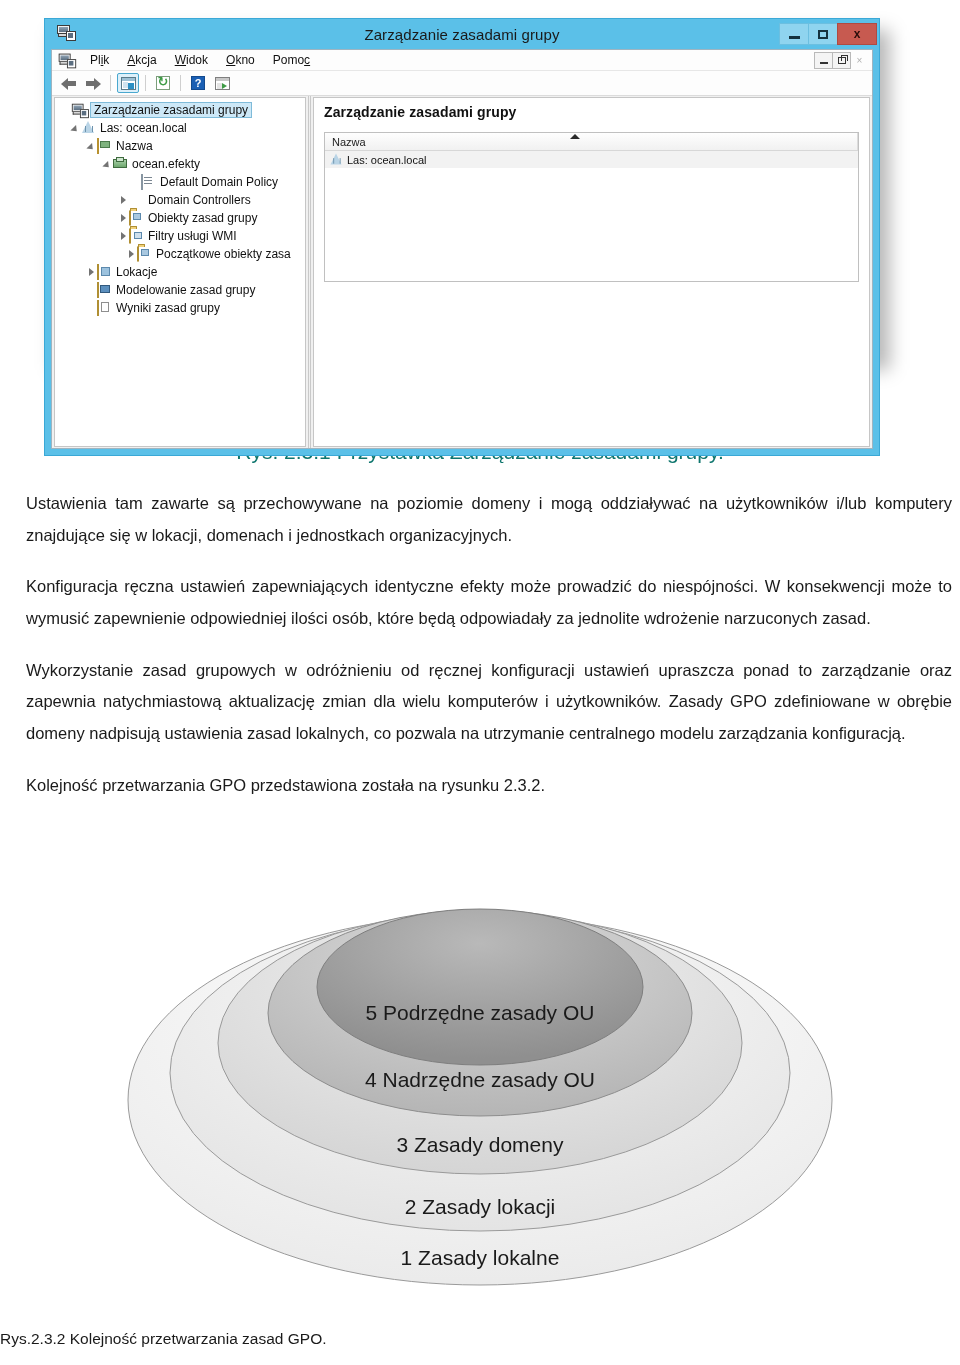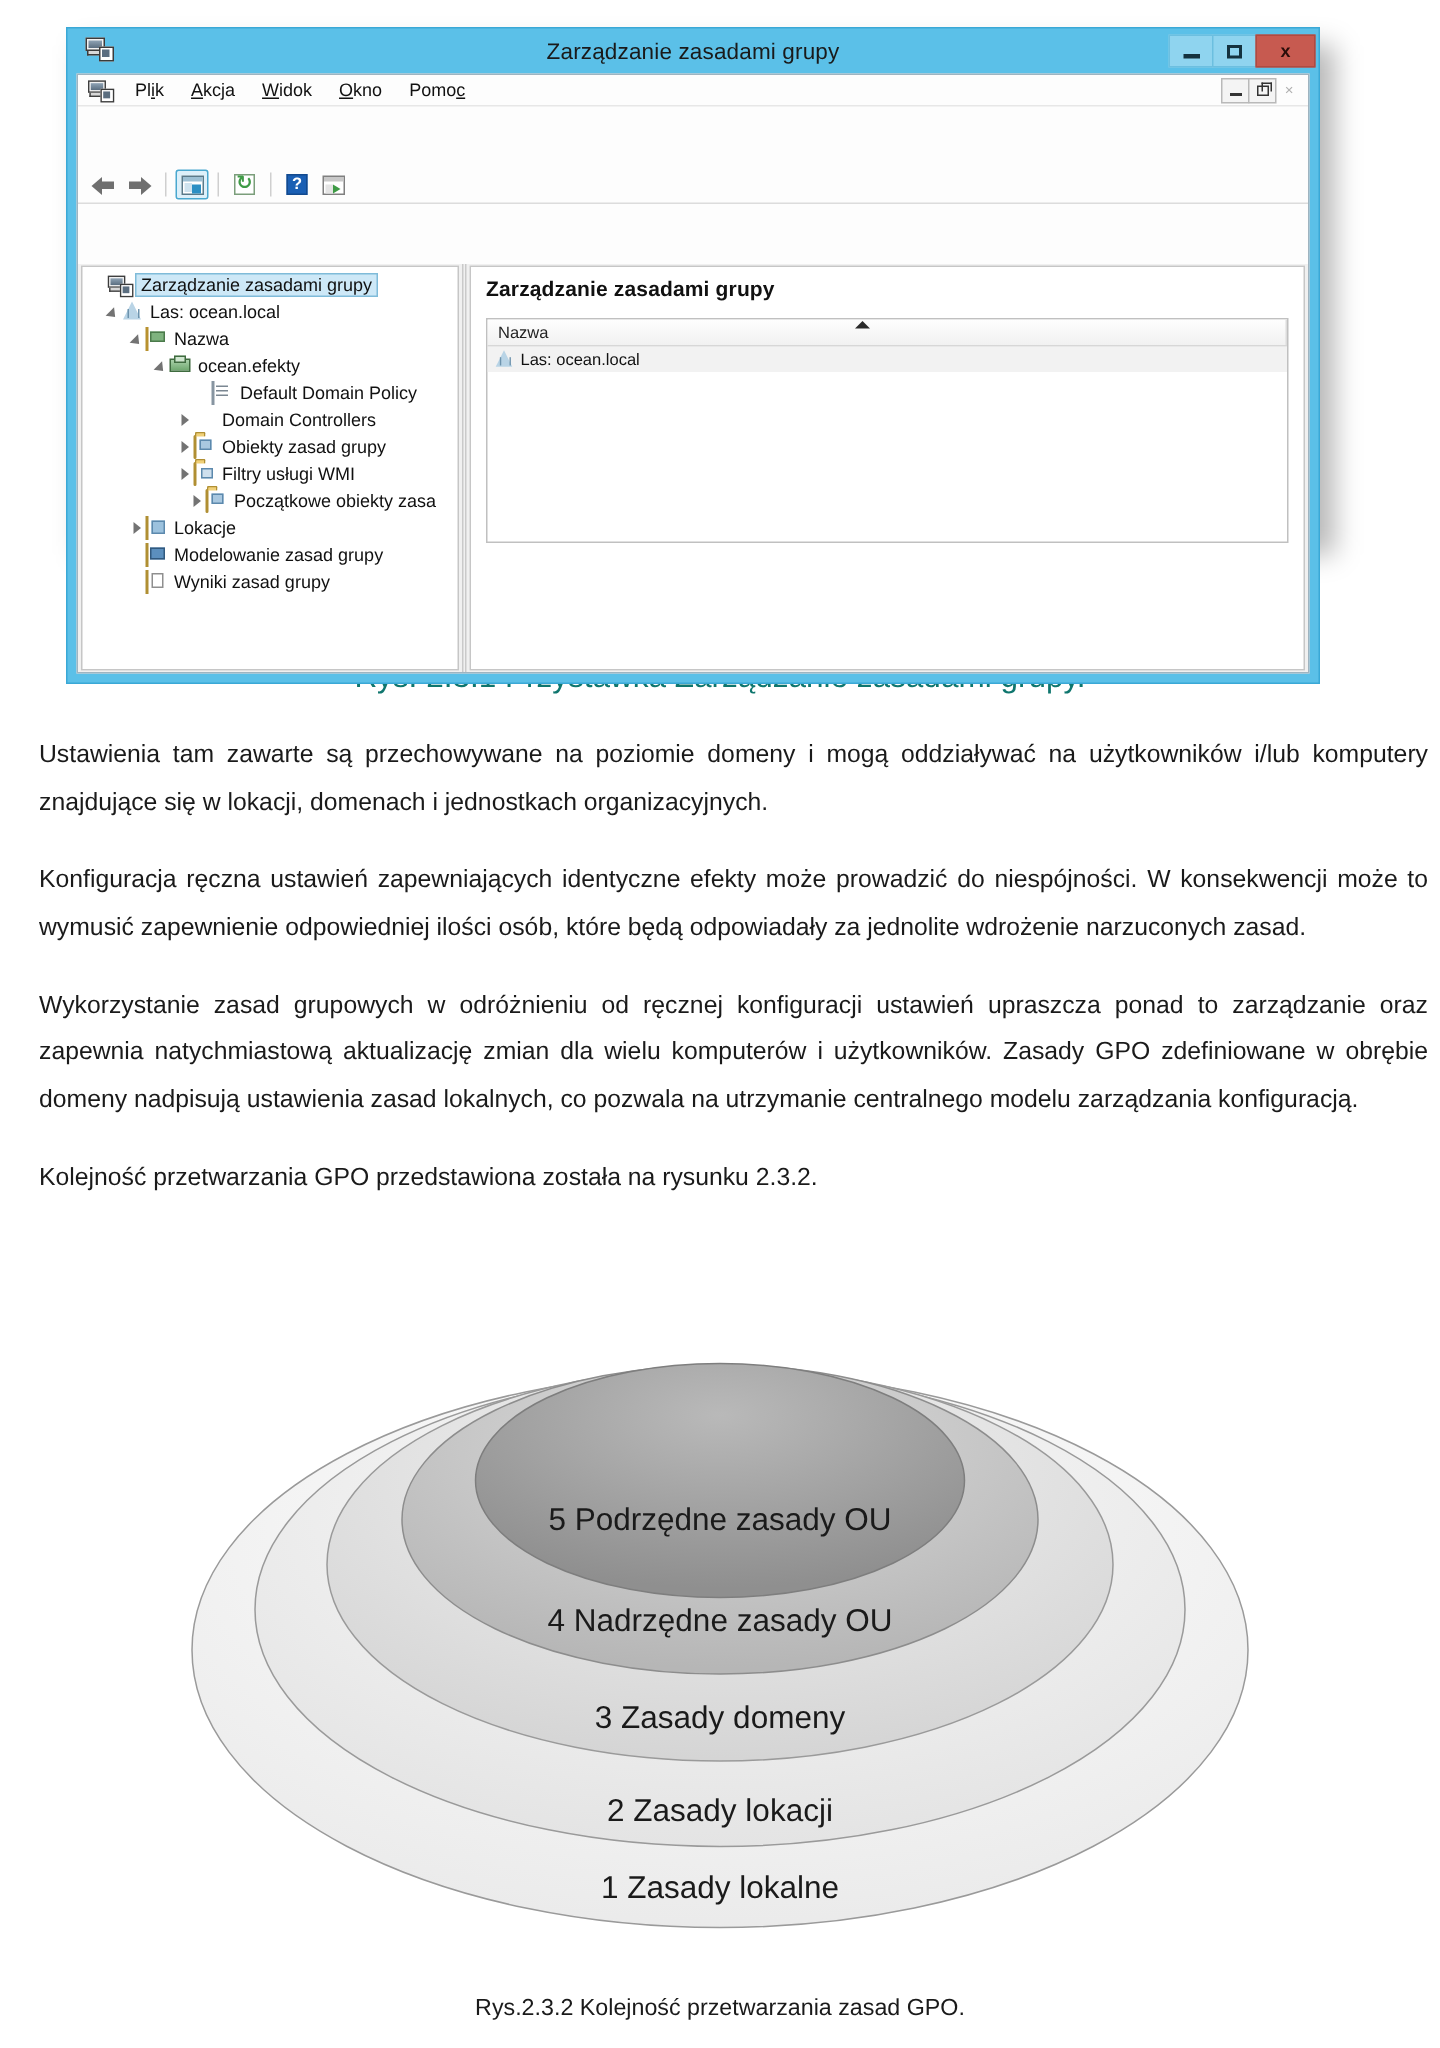--- a/index.html
+++ b/index.html
@@ -83,21 +83,21 @@
     font-size:12px;color:#14323f;cursor:default;
   }
   .win-btn.close{background:#c75a50;border-color:#b04a41;color:#2a0d0a;width:38px;font-weight:bold;}
   .win-btn .min-bar{width:11px;height:3px;background:#14323f;margin-top:6px;}
   .win-btn .max-sq{width:10px;height:9px;border:2px solid #14323f;box-sizing:border-box;}
 
   
   .client{
     flex:1 1 auto;margin:0 6px 6px 6px;background:#fdfdfd;
     border:1px solid #9fb4c0;box-sizing:border-box;
-    display:flex;flex-direction:column;position:relative;gap:40px;
+    display:flex;flex-direction:column;position:relative;
   }
   
   .menubar{
     height:20px;flex:0 0 20px;display:flex;align-items:center;
     background:#fdfdfd;padding-left:4px;position:relative;
     border-bottom:1px solid #e7e7e7;
   }
   .menubar .mmc-glyph{margin:0 6px 0 2px;transform:scale(.92);}
   .menu-item{
     font-size:12px;color:#111;padding:1px 9px;cursor:default;white-space:nowrap;
@@ -285,21 +285,21 @@
   
   .diagram{
     position:absolute;left:0;top:895px;width:960px;height:420px;
   }
   .diagram svg{display:block;margin:0 auto;}
   .ell-label{
     font-family:"Liberation Sans","DejaVu Sans",sans-serif;
     font-size:21px;fill:#1a1a1a;text-anchor:middle;
   }
   .fig-caption2{
-    position:absolute;left:0;top:1330px;width:960px;text-align:center;
+    position:absolute;left:0;top:1330px;width:960px;text-align:left;
     font-size:15.5px;color:#1a1a1a;
     font-family:"Liberation Sans","DejaVu Sans",sans-serif;
   }
 </style>
 </head>
 <body>
 
 <div class="shot-wrap">
   <div class="shot-shadow"></div>
 

